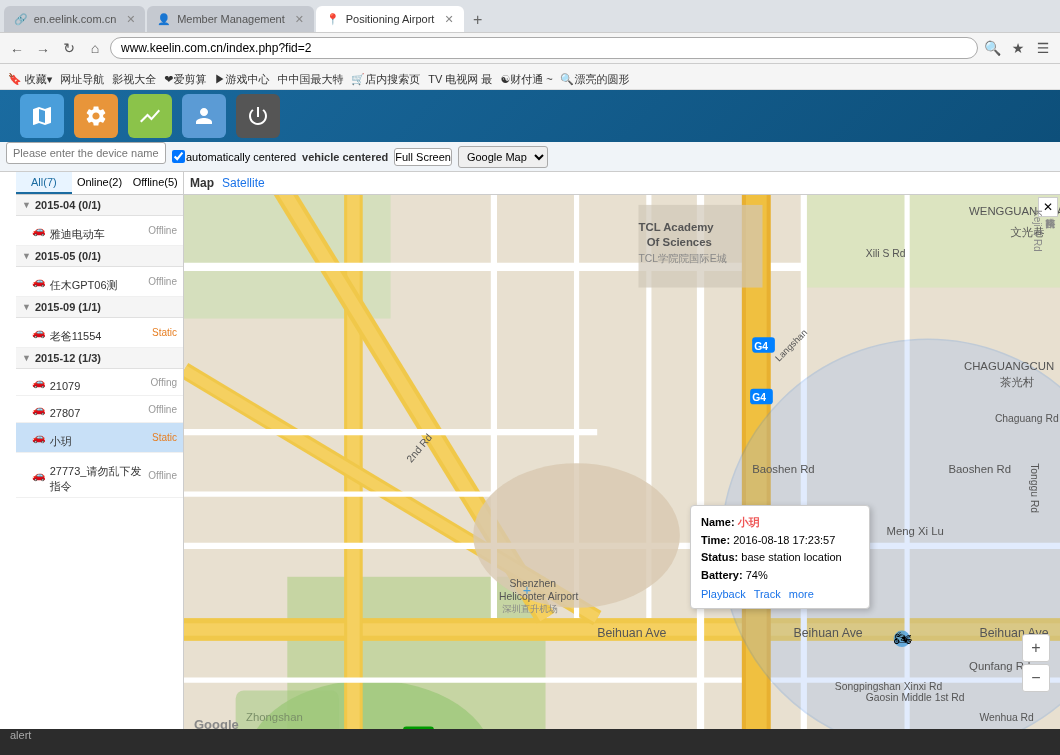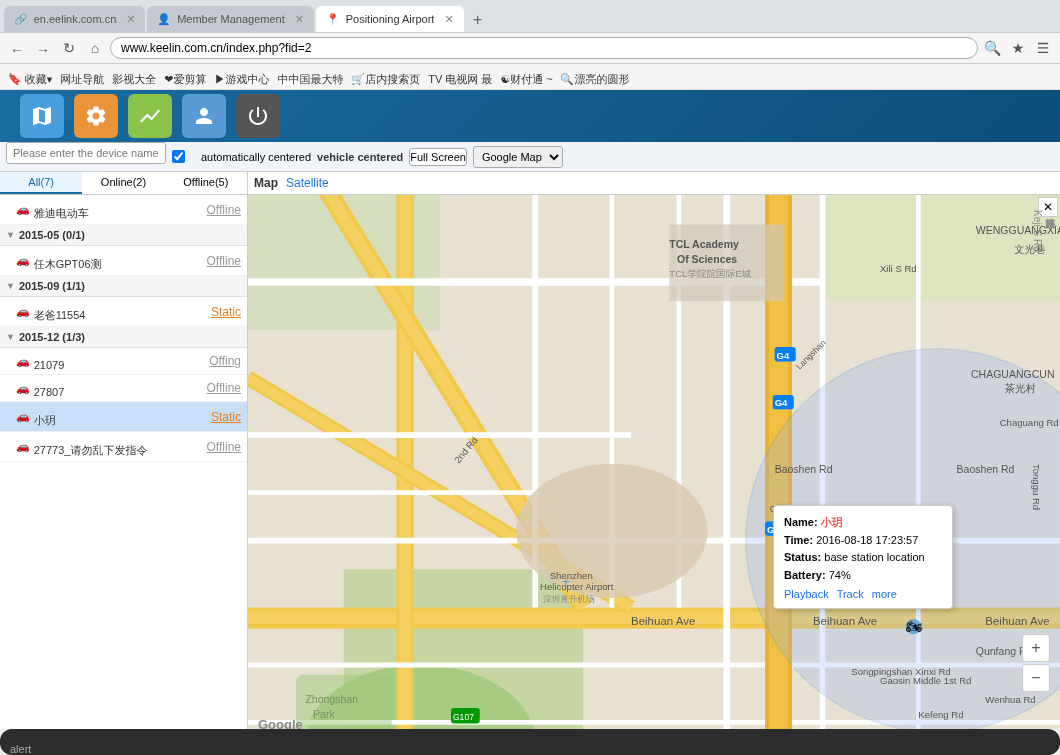--- a/index.html
+++ b/index.html
@@ -32,40 +32,40 @@
     .header-icon-btn.chart-btn { background: #8bc34a; }
     .header-icon-btn.user-btn { background: #5b9bd5; }
     .header-icon-btn.power-btn { background: #555; }
 
     
     .toolbar { background: #f0f4f8; border-bottom: 1px solid #ccc; height: 30px; display: flex; padding: 0 6px; gap: 6px; font-size: 11px; }
     .device-search { height: 22px; width: 160px; border: 1px solid #aaa; border-radius: 3px; padding: 0 6px; font-size: 11px; color: #999; }
     .refresh-info { color: #333; flex: 1; font-size: 11px; }
     .refresh-info .highlight { color: #d44; font-weight: bold; }
     .toolbar-right { display: flex; align-items: center; gap: 6px; }
-    .checkbox-label { display: flex; align-items: center; gap: 16px; cursor: pointer; }
+    .checkbox-label { display: flex; align-items: center; gap: 1px; cursor: pointer; }
     .map-type-select { height: 22px; border: 1px solid #aaa; border-radius: 3px; padding: 0 4px; font-size: 11px; }
 
     
     .main { display: flex; height: calc(755px - 52px - 30px - 32px - 32px - 26px - 26px); }
 
     
-    .sidebar { width: 248px; background: #fff; border-right: 1px solid #ccc; overflow-y: auto; flex-shrink: 0; }
+    .sidebar { width: 184px; background: #fff; border-right: 1px solid #ccc; overflow-y: auto; flex-shrink: 0; padding-left: 16px; }
     .sidebar-tabs { display: flex; border-bottom: 1px solid #ccc; }
     .sidebar-tab { flex: 1; text-align: center; padding: 4px 2px; font-size: 11px; cursor: pointer; border-bottom: 2px solid transparent; }
     .sidebar-tab.active { color: #1a6ba0; border-bottom: 2px solid #1a6ba0; background: #e8f4ff; }
 
     .device-group { }
     .group-header { padding: 4px 6px; font-size: 11px; font-weight: bold; color: #333; cursor: pointer; background: #f5f5f5; border-bottom: 1px solid #e0e0e0; display: flex; align-items: center; gap: 4px; }
     .group-header::before { content: '▼'; font-size: 9px; color: #888; }
     .device-item { display: flex; align-items: center; padding: 3px 6px 3px 16px; border-bottom: 1px solid #f0f0f0; cursor: pointer; gap: 4px; }
     .device-item.selected { background: #c8e0f7; }
     .device-icon { color: #888; font-size: 11px; }
     .device-name { flex: 1; font-size: 11px; color: #333; margin-top: 8px; }
-    .device-status { font-size: 12px; text-decoration: underline; }
+    .device-status { font-size: 10px; }
     .status-offline { color: #999; }
     .status-static { color: #e67e22; }
 
     
     .map-container { flex: 1; position: relative; overflow: hidden; }
     .map-tabs { display: flex; padding: 4px 6px; background: #fff; border-bottom: 1px solid #ccc; gap: 8px; font-size: 12px; }
     .map-tab { cursor: pointer; color: #1a73e8; }
     .map-tab.active { color: #333; font-weight: bold; }
     .map-bg { width: 100%; height: 100%; position: relative; background: #e8e0d8; overflow: hidden; }
 
@@ -78,21 +78,21 @@
     .popup-row { line-height: 1.6; }
     .popup-label { font-weight: bold; }
     .popup-links { display: flex; gap: 8px; margin-top: 4px; }
     .popup-link { color: #1a73e8; cursor: pointer; }
 
     
     .map-controls { position: absolute; right: 10px; bottom: 60px; display: flex; flex-direction: column; gap: 2px; z-index: 10; }
     .map-ctrl-btn { width: 28px; height: 28px; background: #fff; border: 1px solid #ccc; display: flex; align-items: center; justify-content: center; cursor: pointer; font-size: 16px; color: #555; border-radius: 3px; }
 
     
-    .alert-bar { background: #2c2c2c; color: #aaa; height: 26px; display: flex; align-items: flex-end; padding: 0 10px; font-size: 11px; border-radius: 12px; }
+    .alert-bar { background: #2c2c2c; color: #aaa; height: 26px; display: flex; align-items: flex-start; padding: 0 10px; font-size: 11px; }
 
     
     .map-x-btn { position: absolute; top: 4px; right: 4px; background: #fff; border: 1px solid #ccc; width: 20px; height: 20px; display: flex; align-items: center; justify-content: center; cursor: pointer; font-size: 12px; z-index: 10; }
 
     
     .fullscreen-btn { padding: 2px 0; background: #fff; border: 1px solid #aaa; border-radius: 3px; cursor: pointer; font-size: 11px; }
   </style>
 </head>
 <body>
 
@@ -191,20 +191,21 @@
 <div class="main">
 
   <div class="sidebar">
     <div class="sidebar-tabs">
       <div class="sidebar-tab active">All(7)</div>
       <div class="sidebar-tab">Online(2)</div>
       <div class="sidebar-tab">Offline(5)</div>
     </div>
 
     <div class="device-group">
+      <div class="group-header">2015-04 (0/1)</div>
       <div class="device-item">
         <span class="device-icon">🚗</span>
         <span class="device-name">雅迪电动车</span>
         <span class="device-status status-offline">Offline</span>
       </div>
     </div>
 
     <div class="device-group">
       <div class="group-header">2015-05 (0/1)</div>
       <div class="device-item">
@@ -358,21 +359,21 @@
         </g>
 
         <rect x="212" y="545" width="30" height="16" rx="3" fill="#009900"></rect>
         <text x="214" y="557" font-size="9" fill="white">G107</text>
 
         <text x="660" y="90" font-size="10" fill="#555">Xili S Rd</text>
 
         <text x="576" y="192" font-size="9" fill="#555" transform="rotate(-45,576,192)">Langshan</text>
       </svg>
 
-      <div class="map-popup" style="top: 310px; left: 525px;">
+      <div class="map-popup" style="top: 310px; left: 506px;">
         <span class="popup-close"></span>
         <div class="popup-row">
           <span class="popup-label">Name:</span>
           <span style="color:#e55;font-weight:bold;">小玥</span>
         </div>
         <div class="popup-row">
           <span class="popup-label">Time:</span>
           <span>2016-08-18 17:23:57</span>
         </div>
         <div class="popup-row">

